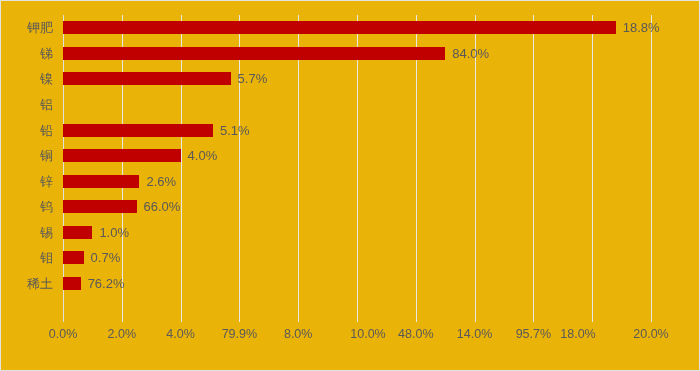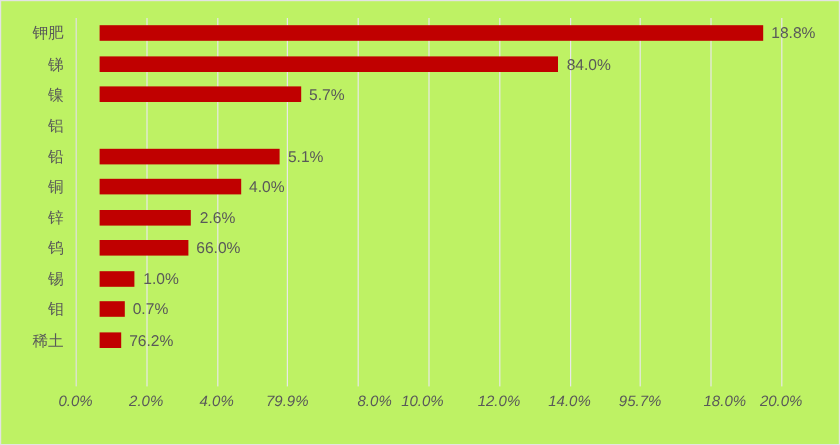--- a/index.html
+++ b/index.html
@@ -7,21 +7,21 @@
     width:700px;height:371px;
     background:#ffffff;
     font-family:"Liberation Sans","DejaVu Sans",sans-serif;
     overflow:hidden;
   }
   #chart-frame{
     position:relative;
     box-sizing:border-box;
     width:700px;height:371px;
     border:1px solid #e3e3e3;
-    background:#bef264;
+    background:#eab308;
   }
   
   #plot-area{
     position:absolute;
     left:62px;           
     top:14px;
     width:588px;         
     height:307px;
   }
   .gridline{
@@ -53,21 +53,20 @@
     white-space:nowrap;
     line-height:1;
   }
   .bar-wrap{
     position:absolute;
     left:62px;
     right:0;
     height:13px;
     display:flex;
     align-items:center;
-    padding-left:20px;
   }
   .bar{
     height:13px;
     background:#c00000;
     flex:0 0 auto;
   }
   .val-label{
     font-size:13px;
     color:#595959;
     margin-left:7px;
@@ -82,21 +81,20 @@
     width:700px;height:20px;
   }
   .tick-label{
     position:absolute;
     top:0;
     transform:translateX(-50%);
     font-size:12.5px;
     color:#595959;
     white-space:nowrap;
     line-height:1;
-    font-style:italic;
   }
 </style>
 </head>
 <body>
 
 <div id="chart-frame">
 
   <div id="plot-area">
       <div class="gridline axis-zero" style="left: 0px;"></div>
       <div class="gridline" style="left: 58.8px;"></div>
@@ -185,22 +183,22 @@
           <div class="val-label">76.2%</div>
         </div>
       </div>
     </div>
 
   <div id="x-axis">
       <div class="tick-label" style="left: 62px;">0.0%</div>
       <div class="tick-label" style="left: 120.8px;">2.0%</div>
       <div class="tick-label" style="left: 179.6px;">4.0%</div>
       <div class="tick-label" style="left: 238.4px;">79.9%</div>
-      <div class="tick-label" style="left: 297.2px; margin-left: 14px;">8.0%</div>
-      <div class="tick-label" style="left: 351px;">10.0%</div>
-      <div class="tick-label" style="left: 414.8px;">12.0%</div>
+      <div class="tick-label" style="left: 297.2px;">8.0%</div>
+      <div class="tick-label" style="left: 367px;">10.0%</div>
+      <div class="tick-label" style="left: 414.8px;">48.0%</div>
       <div class="tick-label" style="left: 473.6px;">14.0%</div>
       <div class="tick-label" style="left: 532.4px;">95.7%</div>
-      <div class="tick-label" style="left: 603px;">18.0%</div>
+      <div class="tick-label" style="left: 577px;">18.0%</div>
       <div class="tick-label" style="left: 650px;">20.0%</div>
     </div>
 
 </div>
 
 </body></html>

